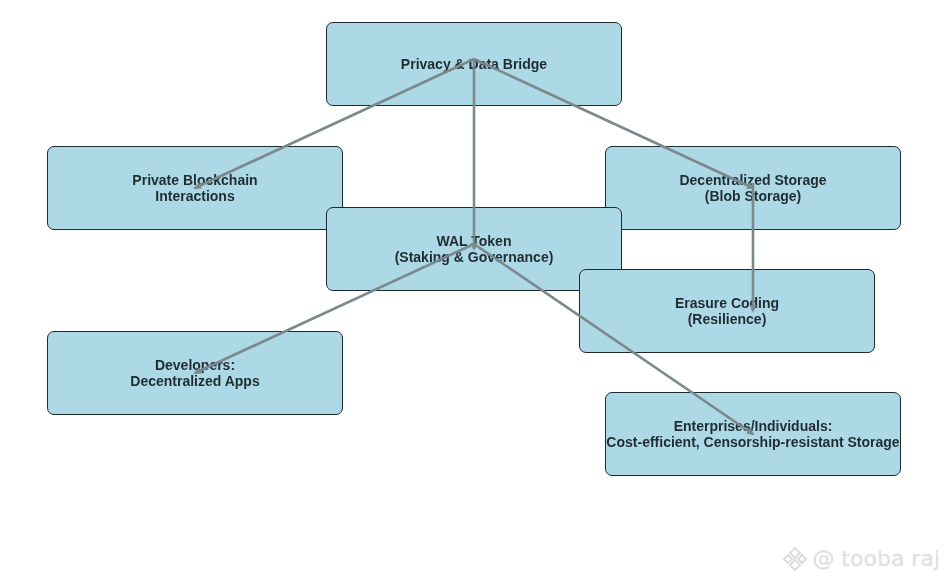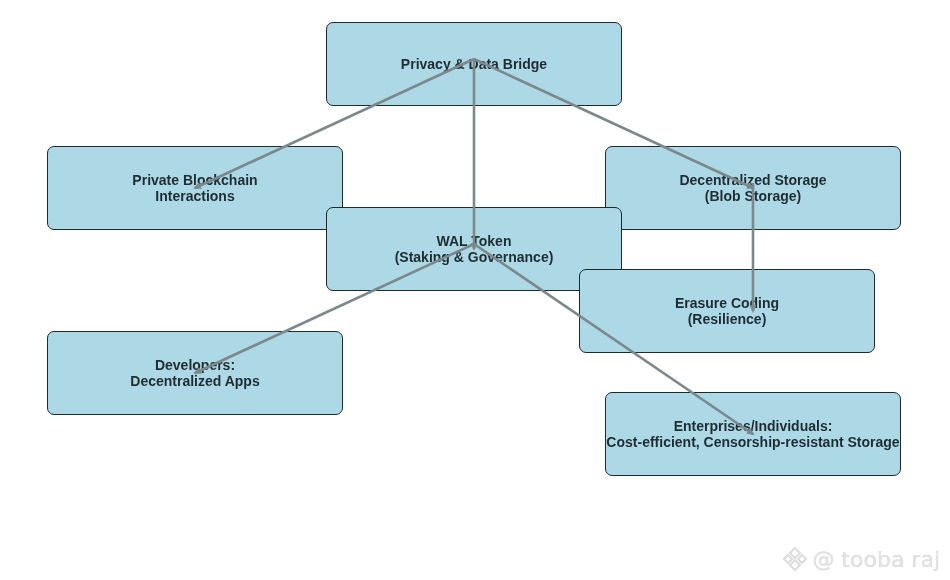--- a/index.html
+++ b/index.html
@@ -26,21 +26,21 @@
     #n-private   { left: 47px;  top: 146px; }
     #n-storage   { left: 605px; top: 146px; }
     #n-wal       { left: 326px; top: 207px; }
     #n-erasure   { left: 579px; top: 269px; }
     #n-devs      { left: 47px;  top: 331px; }
     #n-enterprise{ left: 605px; top: 392px; }
     #n-enterprise .label { font-size: 14px; }
     svg.edges { position: absolute; left: 0; top: 0; pointer-events: none; }
     .watermark {
       position: absolute; right: 10px; bottom: 8px;
-      display: flex; align-items: center; gap: 4px;
+      display: flex; align-items: flex-start; gap: 4px;
       color: #e2e2e2; font-size: 22px;
       font-family: "DejaVu Sans", sans-serif;
       text-shadow: 0 0 1px #cfcfcf;
     }
     .watermark svg { display: block; }
   </style>
 </head>
 <body>
 
 <svg class="edges" width="950" height="580">

